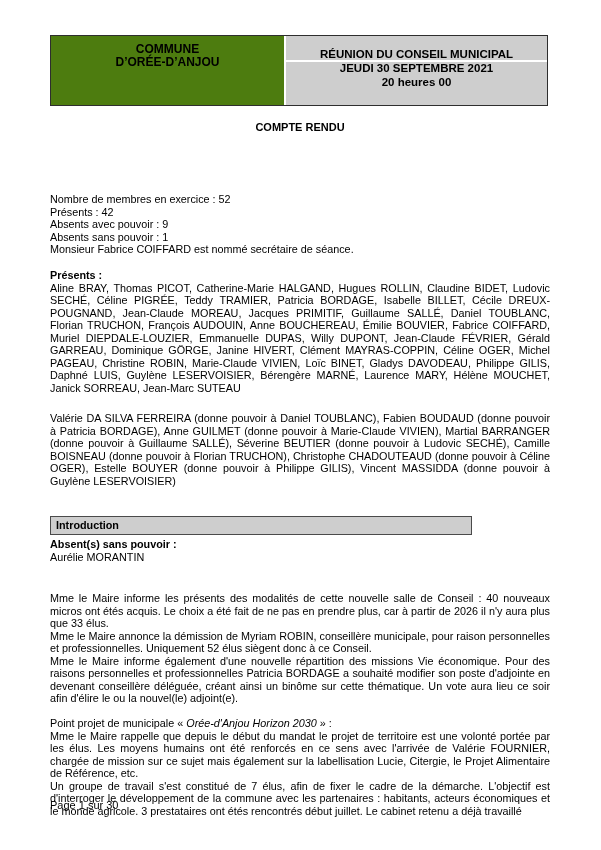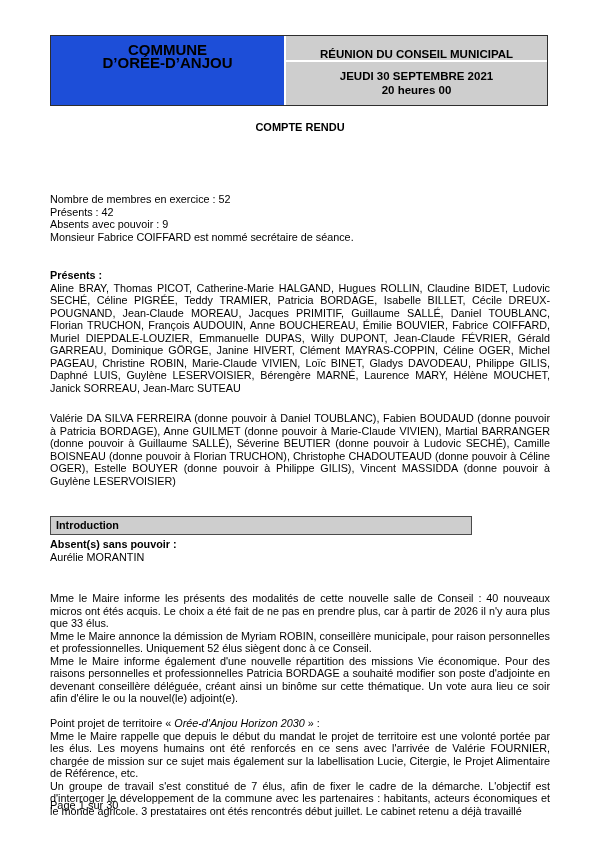--- a/index.html
+++ b/index.html
@@ -18,39 +18,39 @@
 
   
   .header-table {
     position:absolute; left:50px; top:35px; width:498px; height:71px;
     display:flex;
     border:1.6px solid #2e2e2e;
     background:#cecece;
   }
   .ht-left {
     width:235px;
-    background:#1d4ed8;
+    background:#4d7c0f;
     border-right:2.5px solid #ffffff;
     display:flex; flex-direction:column; align-items:center;
     padding-top:7px;
-    font-weight:bold; font-size:15px; line-height:13px;
+    font-weight:bold; font-size:12px; line-height:13px;
     text-align:center;
   }
   .ht-right { flex:1; display:flex; flex-direction:column; }
   .ht-right-top {
     height:26px;
     background:#cecece;
     border-bottom:2.5px solid #ffffff;
     display:flex; align-items:flex-end; justify-content:center;
     font-weight:bold; font-size:11.5px;
   }
   .ht-right-bottom {
     flex:1;
     background:#cecece;
-    display:flex; flex-direction:column; align-items:center; justify-content:center;
+    display:flex; flex-direction:column; align-items:center; justify-content:flex-start;
     font-weight:bold; font-size:11.5px; line-height:13.5px;
     text-align:center;
   }
 
   .doc-title {
     position:absolute; left:50px; top:121px; width:500px;
     text-align:center; font-weight:bold; font-size:11px;
   }
 
   .section-bar {
@@ -85,20 +85,21 @@
     </div>
   </div>
 </div>
 
 <div class="doc-title">COMPTE RENDU</div>
 
 <div class="abs body-text" style="top:147px">
   <div>Nombre de membres en exercice : 52</div>
   <div>Présents : 42</div>
   <div>Absents avec pouvoir : 9</div>
+  <div>Absents sans pouvoir : 1</div>
   <div>Monsieur Fabrice COIFFARD est nommé secrétaire de séance.</div>
 </div>
 
 <div class="abs body-text" style="top:223px">
   <div class="bold">Présents :</div>
   <p>Aline BRAY, Thomas PICOT, Catherine-Marie HALGAND, Hugues ROLLIN, Claudine BIDET, Ludovic SECHÉ, Céline PIGRÉE, Teddy TRAMIER, Patricia BORDAGE, Isabelle BILLET, Cécile DREUX-POUGNAND, Jean-Claude MOREAU, Jacques PRIMITIF, Guillaume SALLÉ, Daniel TOUBLANC, Florian TRUCHON, François AUDOUIN, Anne BOUCHEREAU, Émilie BOUVIER, Fabrice COIFFARD, Muriel DIEPDALE-LOUZIER, Emmanuelle DUPAS, Willy DUPONT, Jean-Claude FÉVRIER, Gérald GARREAU, Dominique GÖRGE, Janine HIVERT, Clément MAYRAS-COPPIN, Céline OGER, Michel PAGEAU, Christine ROBIN, Marie-Claude VIVIEN, Loïc BINET, Gladys DAVODEAU, Philippe GILIS, Daphné LUIS, Guylène LESERVOISIER, Bérengère MARNÉ, Laurence MARY, Hélène MOUCHET, Janick SORREAU, Jean-Marc SUTEAU</p>
 </div>
 
 <div class="abs body-text" style="top:366px">
   <p>Valérie DA SILVA FERREIRA (donne pouvoir à Daniel TOUBLANC), Fabien BOUDAUD (donne pouvoir à Patricia BORDAGE), Anne GUILMET (donne pouvoir à Marie-Claude VIVIEN), Martial BARRANGER (donne pouvoir à Guillaume SALLÉ), Séverine BEUTIER (donne pouvoir à Ludovic SECHÉ), Camille BOISNEAU (donne pouvoir à Florian TRUCHON), Christophe CHADOUTEAUD (donne pouvoir à Céline OGER), Estelle BOUYER (donne pouvoir à Philippe GILIS), Vincent MASSIDDA (donne pouvoir à Guylène LESERVOISIER)</p>
@@ -113,20 +114,20 @@
   <span>Introduction</span>
 </div>
 
 <div class="abs body-text" style="top:546px">
   <p>Mme le Maire informe les présents des modalités de cette nouvelle salle de Conseil : 40 nouveaux micros ont étés acquis. Le choix a été fait de ne pas en prendre plus, car à partir de 2026 il n'y aura plus que 33 élus.</p>
   <p>Mme le Maire annonce la démission de Myriam ROBIN, conseillère municipale, pour raison personnelles et professionnelles. Uniquement 52 élus siègent donc à ce Conseil.</p>
   <p>Mme le Maire informe également d'une nouvelle répartition des missions Vie économique. Pour des raisons personnelles et professionnelles Patricia BORDAGE a souhaité modifier son poste d'adjointe en devenant conseillère déléguée, créant ainsi un binôme sur cette thématique. Un vote aura lieu ce soir afin d'élire le ou la nouvel(le) adjoint(e).</p>
 </div>
 
 <div class="abs body-text" style="top:671px">
-  <div><span>Point projet de territoire « </span><span class="italic">Orée-d'Anjou Horizon 2030</span><span> » :</span></div>
+  <div><span>Point projet de municipale « </span><span class="italic">Orée-d'Anjou Horizon 2030</span><span> » :</span></div>
   <p>Mme le Maire rappelle que depuis le début du mandat le projet de territoire est une volonté portée par les élus. Les moyens humains ont été renforcés en ce sens avec l'arrivée de Valérie FOURNIER, chargée de mission sur ce sujet mais également sur la labellisation Lucie, Citergie, le Projet Alimentaire de Référence, etc.</p>
   <p>Un groupe de travail s'est constitué de 7 élus, afin de fixer le cadre de la démarche. L'objectif est d'interroger le développement de la commune avec les partenaires : habitants, acteurs économiques et le monde agricole. 3 prestataires ont étés rencontrés début juillet. Le cabinet retenu a déjà travaillé</p>
 </div>
 
 <div class="footer">
   <span>Page 1 sur 30</span>
 </div>
 
 </body></html>

